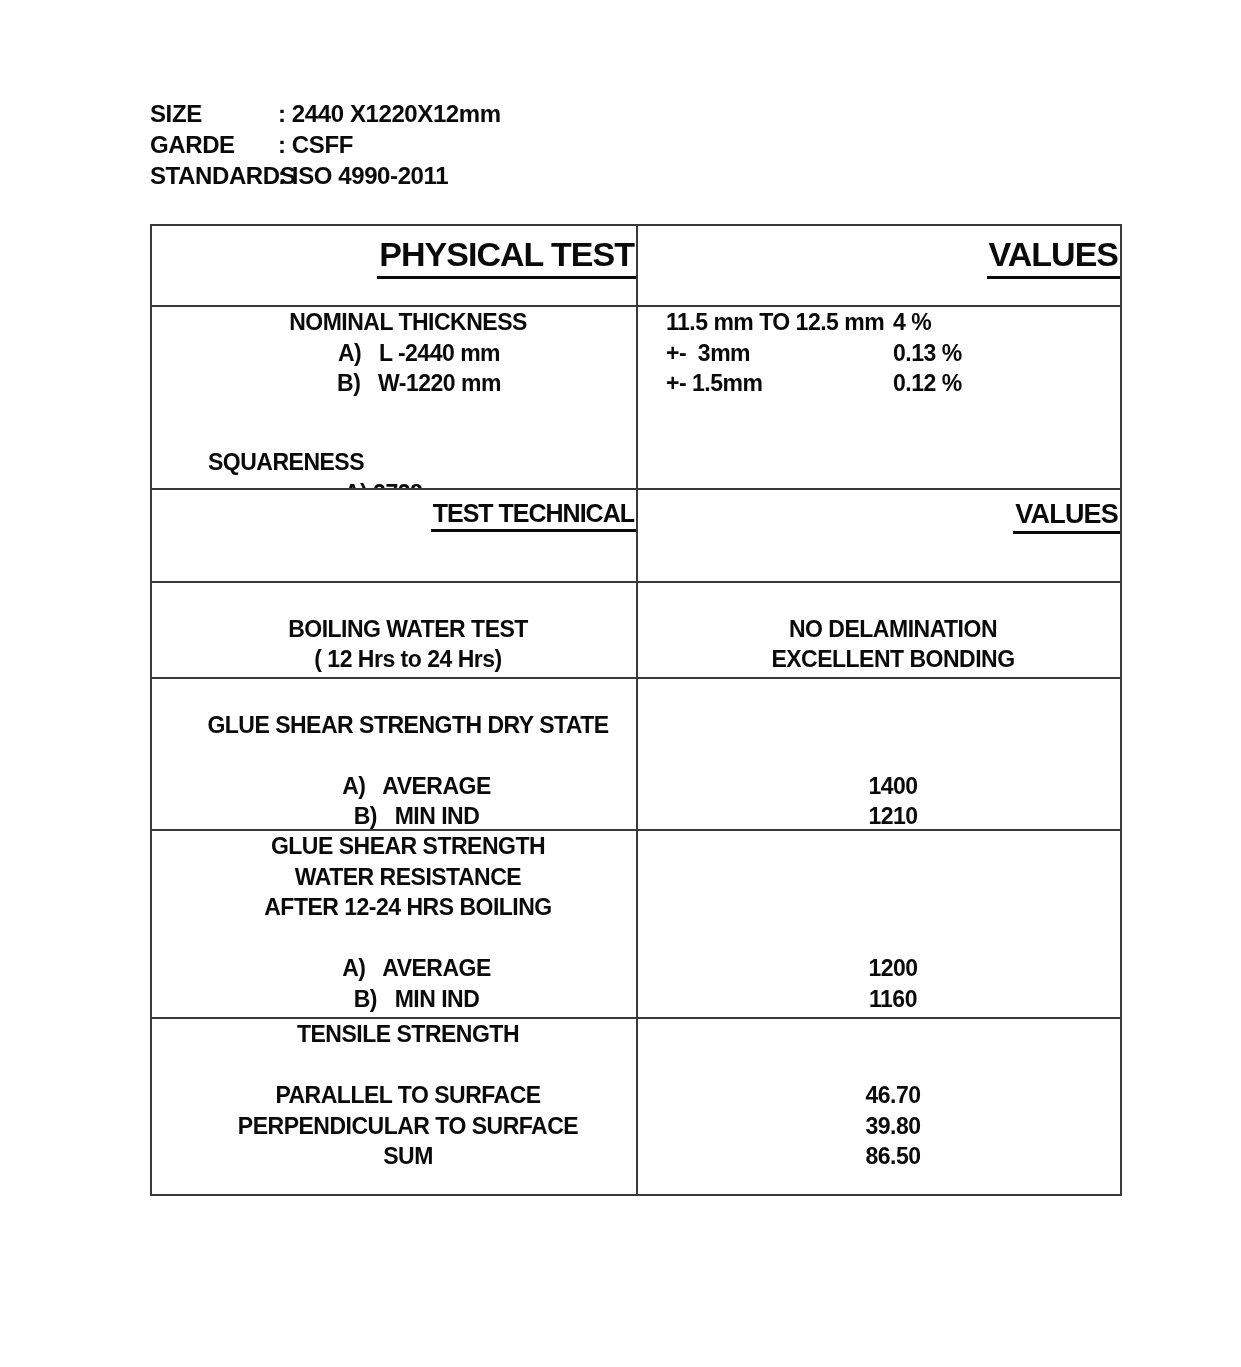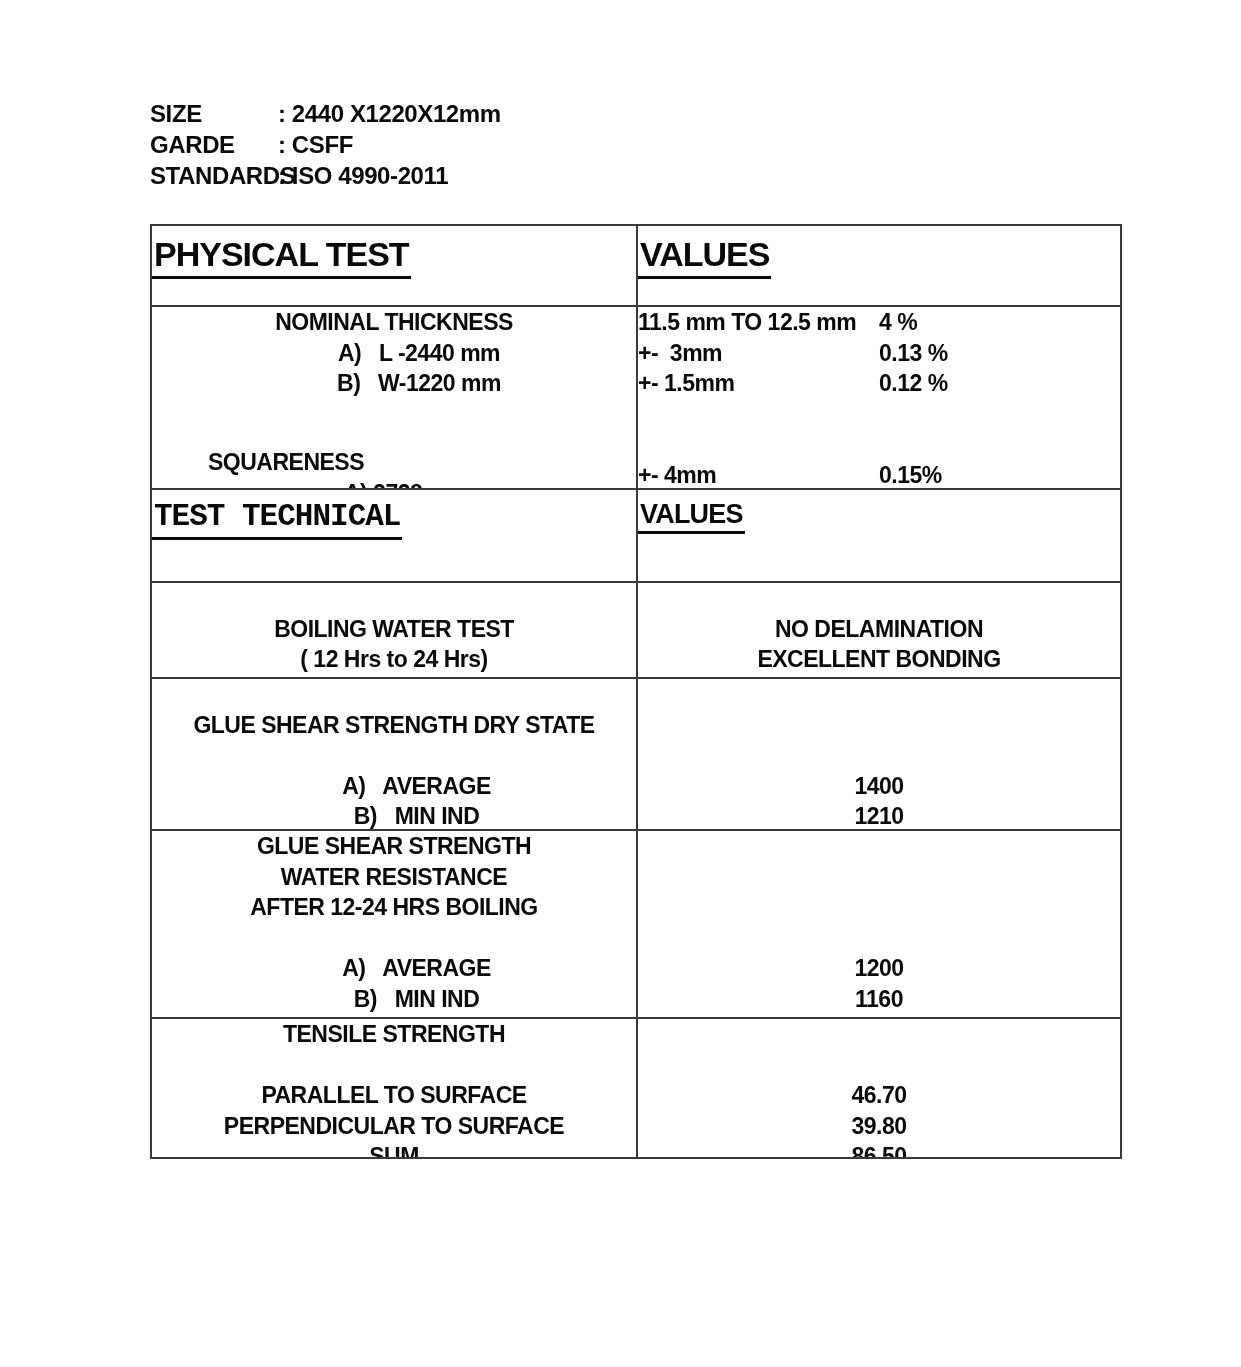--- a/index.html
+++ b/index.html
@@ -25,35 +25,35 @@
     border:2px solid #3a3a3a;
   }
   .trow { display:flex; border-bottom:2px solid #3a3a3a; overflow:hidden; }
   .trow:last-child { border-bottom:none; }
   .cell-l { width:486px; flex:0 0 486px; border-right:2px solid #3a3a3a; overflow:hidden; }
   .cell-r { flex:1; overflow:hidden; }
 
   .line {
     height:30.5px; line-height:30.5px;
     text-align:center; white-space:pre;
-    font-size:23px; letter-spacing:-0.5px;
+    font-size:23px; letter-spacing:-0.5px;padding-left:28px;
   }
   .line.sh50 { padding-left:50px; }   
   .line.sh24 { padding-left:24px; }   
   .line.sh45 { padding-left:45px; }   
   .line.left132 { text-align:left; padding-left:56px;margin-top:18px; }
 
   
   .vsplit { display:flex; }
   .vsplit .vhalf { width:50%; flex:0 0 50%; text-align:left; white-space:pre; }
 
   
-  .hdr-line { text-align:left; padding-top:9px; }
+  .hdr-line { text-align:right; padding-top:9px; }
   .hdr-big   { font-size:34px; letter-spacing:-1px; }
-  .hdr-mid   { font-size:31px; letter-spacing:-1px;font-family:Liberation Mono, monospace; }
+  .hdr-mid   { font-size:25px; letter-spacing:-1px; }
   .hdr-small { font-size:27px; letter-spacing:-0.8px; }
   .uline { display:inline-block; border-bottom:3px solid #0a0a0a; padding:0 2px 3px 2px; line-height:1.05; }
 </style>
 </head>
 <body>
 
 <div class="page">
 
   <div class="info-block">
     <div class="info-line">
@@ -102,24 +102,20 @@
         <div class="line vsplit">
           <span class="vhalf">+-  3mm</span>
           <span class="vhalf">0.13 %</span>
         </div>
         <div class="line vsplit">
           <span class="vhalf">+- 1.5mm</span>
           <span class="vhalf">0.12 %</span>
         </div>
         <div class="line"></div>
         <div class="line"></div>
-        <div class="line vsplit">
-          <span class="vhalf">+- 4mm</span>
-          <span class="vhalf">0.15%</span>
-        </div>
       </div>
     </div>
 
 
     <div class="trow" style="height:93px">
       <div class="cell-l">
         <div class="hdr-line hdr-mid">
           <span class="uline">TEST TECHNICAL</span>
         </div>
       </div>
@@ -172,21 +168,21 @@
       <div class="cell-r">
         <div class="line"></div>
         <div class="line"></div>
         <div class="line"></div>
         <div class="line"></div>
         <div class="line">1200</div>
         <div class="line">1160</div>
       </div>
     </div>
 
-    <div class="trow" style="height:138px">
+    <div class="trow" style="height:175px">
       <div class="cell-l">
         <div class="line">TENSILE STRENGTH</div>
         <div class="line"></div>
         <div class="line">PARALLEL TO SURFACE</div>
         <div class="line">PERPENDICULAR TO SURFACE</div>
         <div class="line">SUM</div>
       </div>
       <div class="cell-r">
         <div class="line"></div>
         <div class="line"></div>

